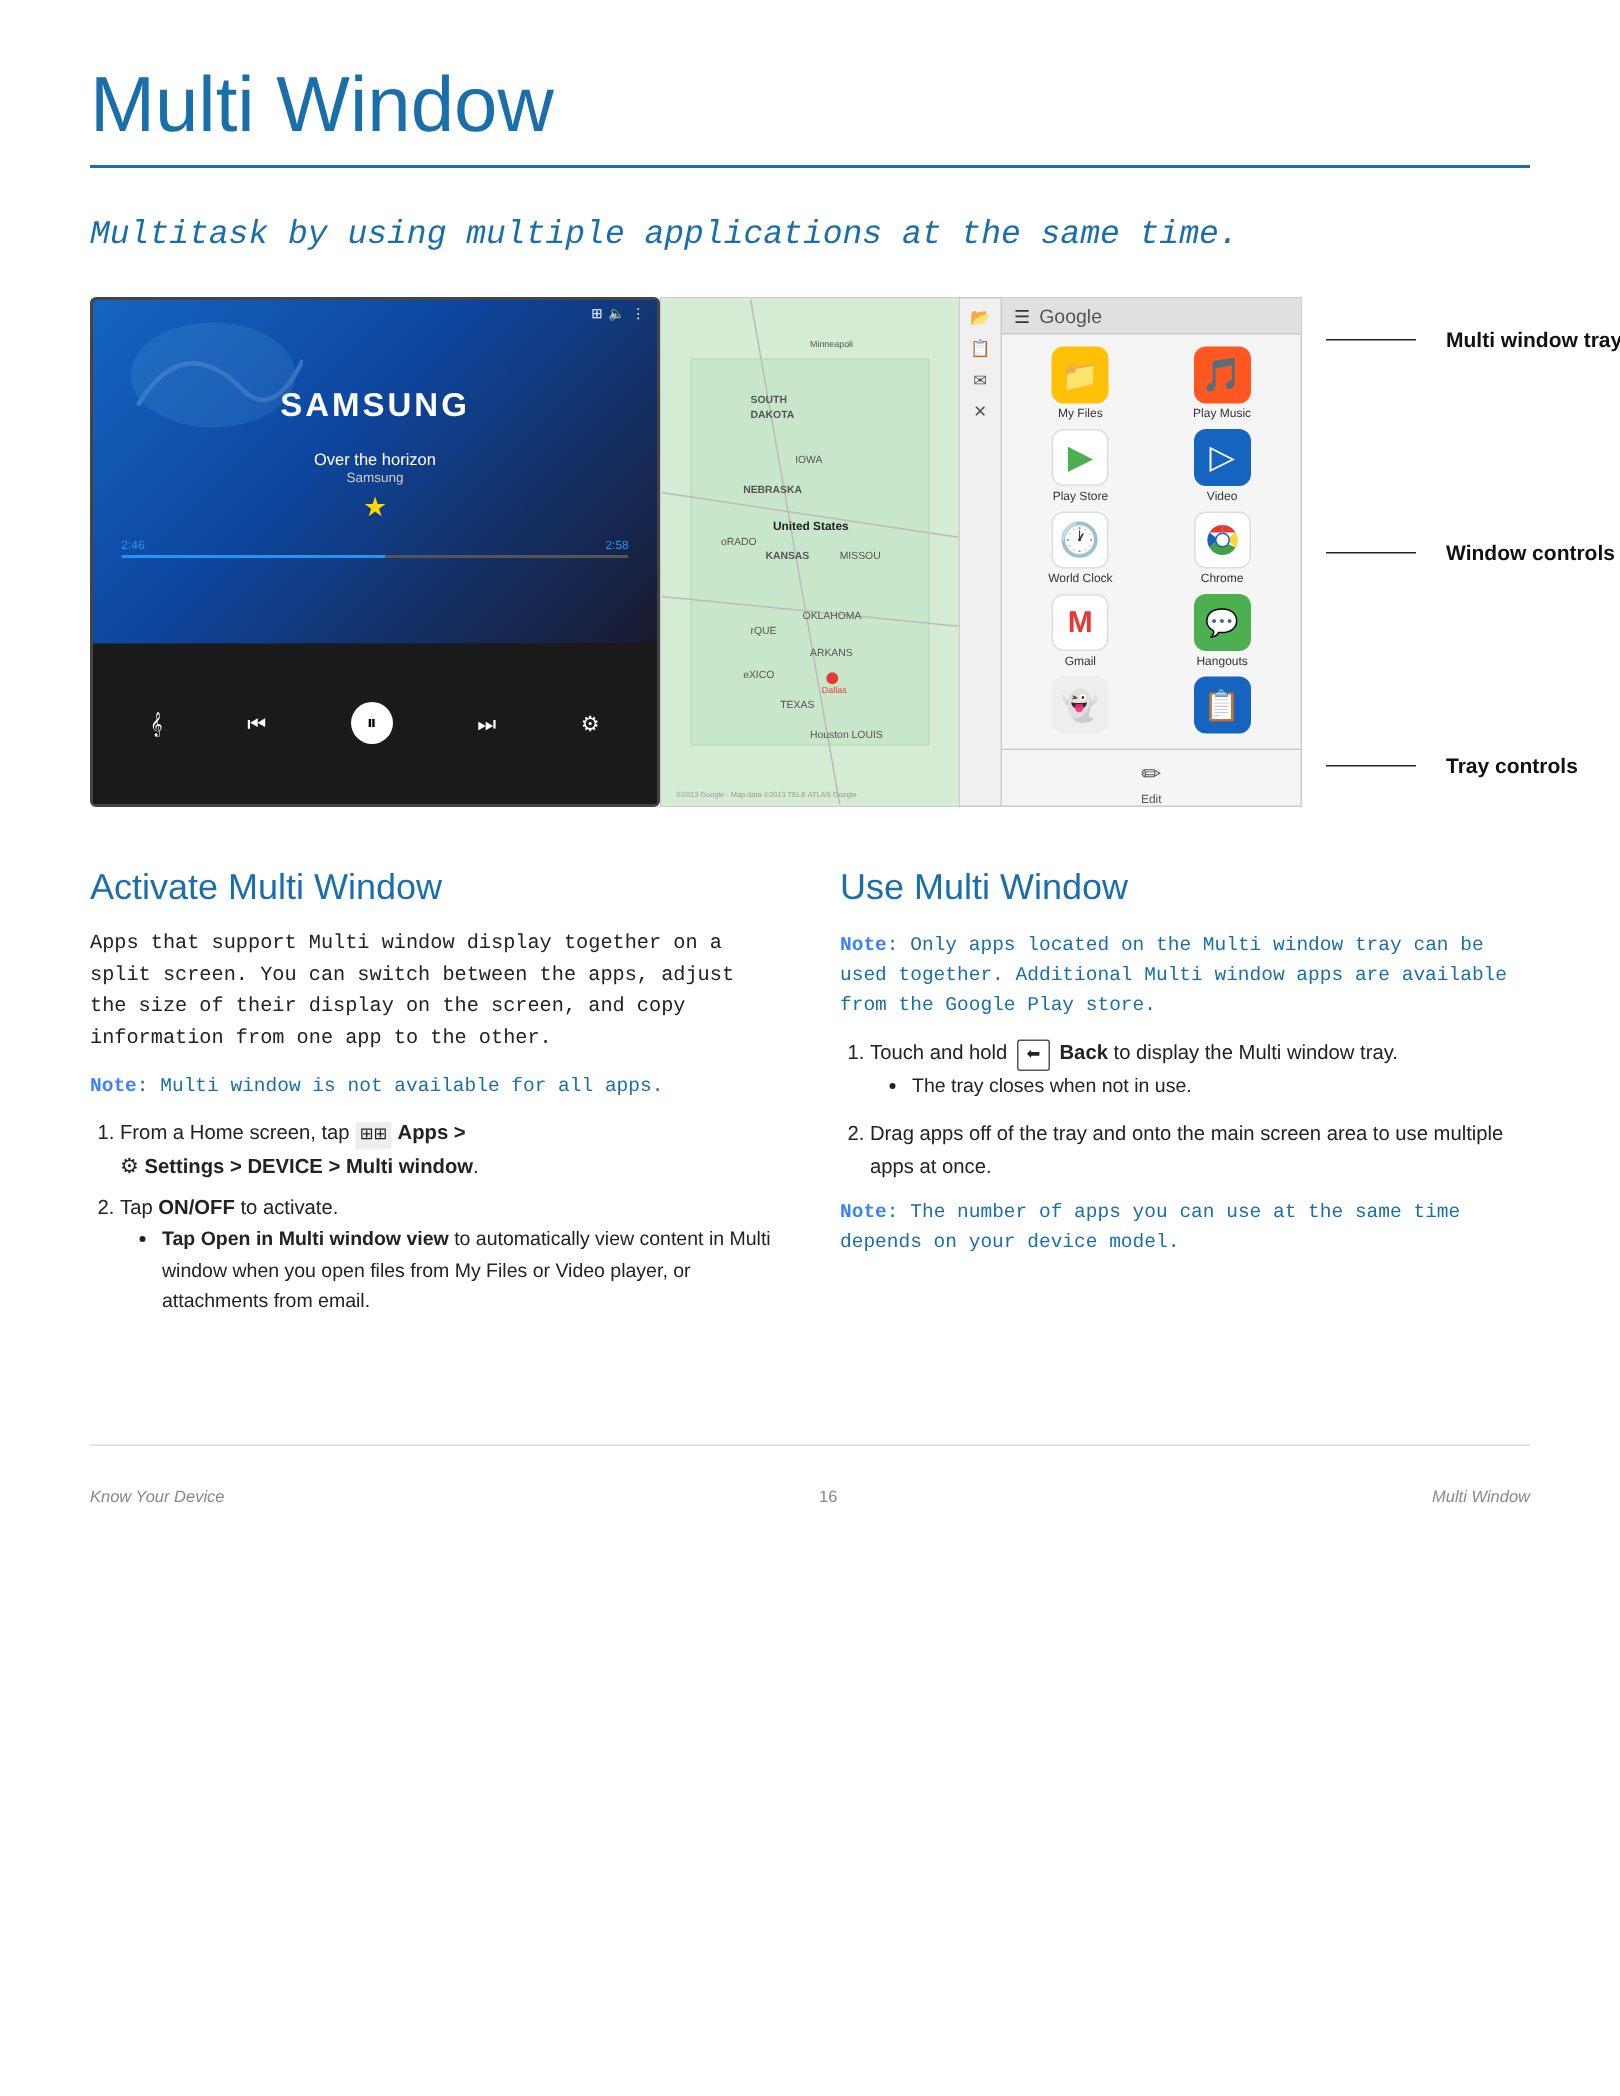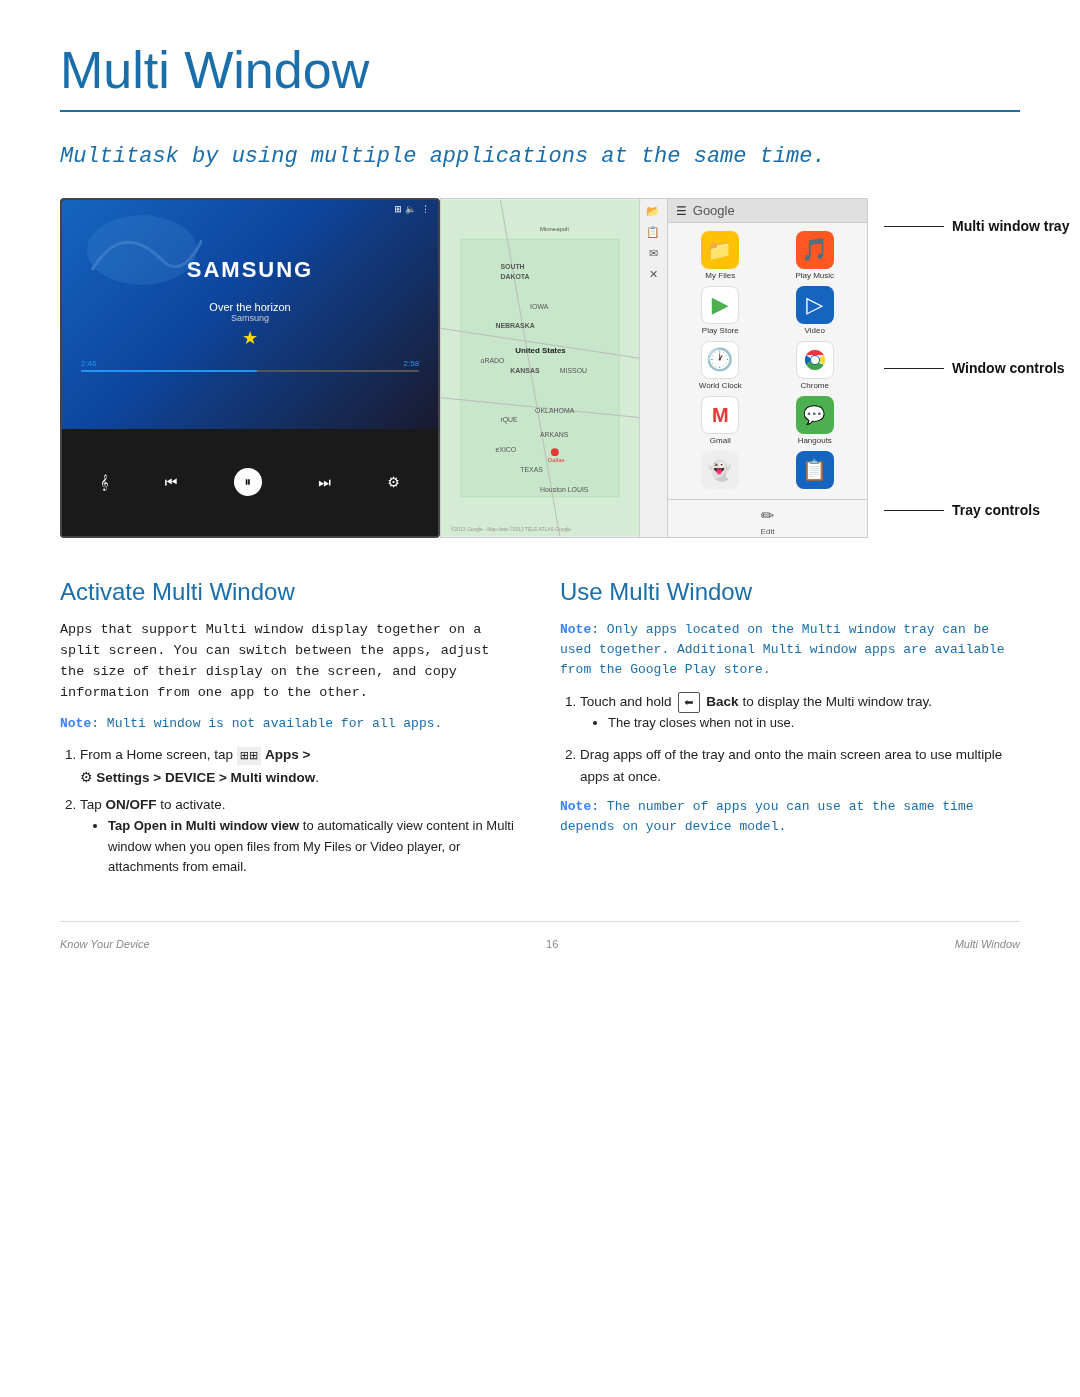--- a/index.html
+++ b/index.html
@@ -208,21 +208,21 @@
     .diagram-labels {
       display: flex;
       flex-direction: column;
       justify-content: space-between;
       padding: 20px 0 20px 16px;
       height: 340px;
     }
     .label-item {
       display: flex;
       align-items: center;
-      gap: 8px;
+      gap: 20px;
       text-align: center;
     }
     .label-line {
       width: 60px;
       height: 1px;
       background: #222;
     }
     .label-text {
       font-size: 14px;
       font-weight: bold;
@@ -541,17 +541,17 @@
       <li>Drag apps off of the tray and onto the main screen area to use multiple apps at once.</li>
     </ol>
     <p class="note-text">
       <strong>Note</strong>:
       <span>The number of apps you can use at the same time depends on your device model.</span>
     </p>
   </div>
 
 </div>
 
-<footer style="position:relative;bottom:auto;left:auto;right:auto;margin-top:33px;border-top:1px solid #ddd;padding-top:16px;display:flex;justify-content:space-between;">
+<footer style="position:relative;bottom:auto;left:auto;right:auto;margin-top:75px;border-top:1px solid #ddd;padding-top:28px;display:flex;justify-content:space-between;">
   <span class="footer-left">Know Your Device</span>
   <span class="footer-center">16</span>
   <span class="footer-right">Multi Window</span>
 </footer>
 
 </body></html>

